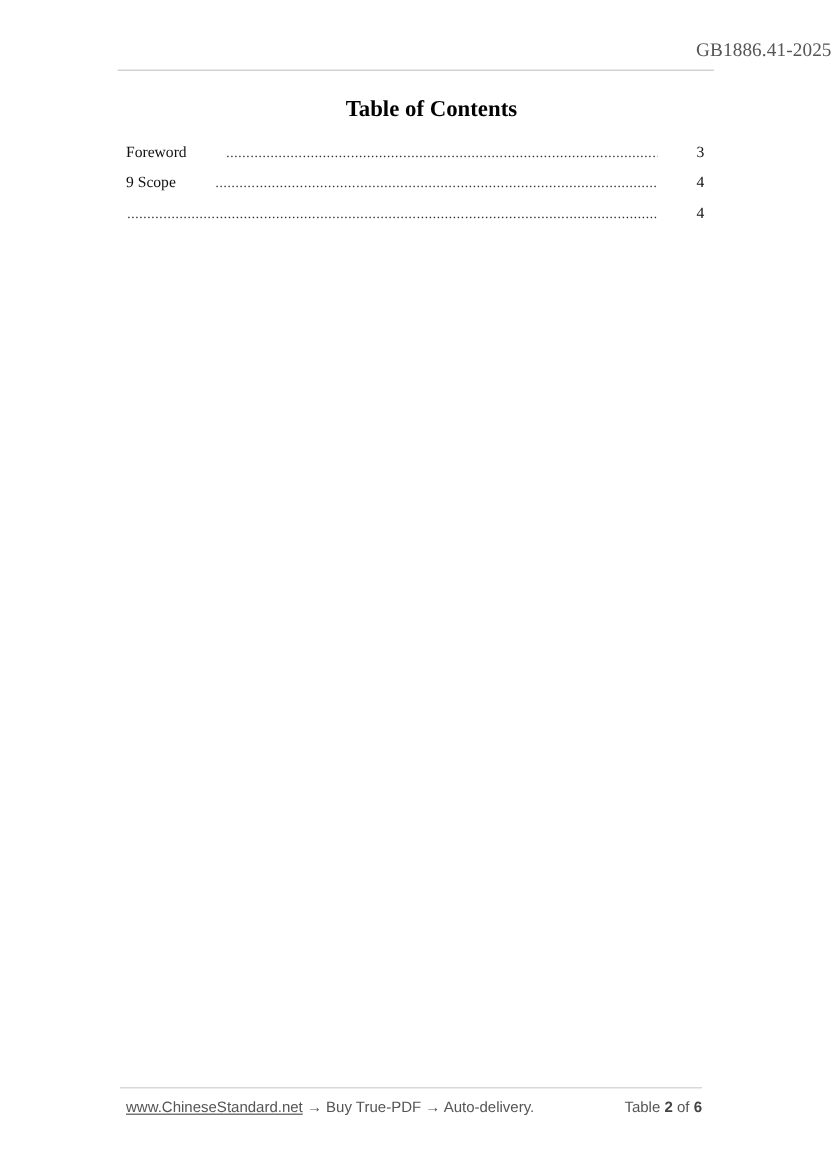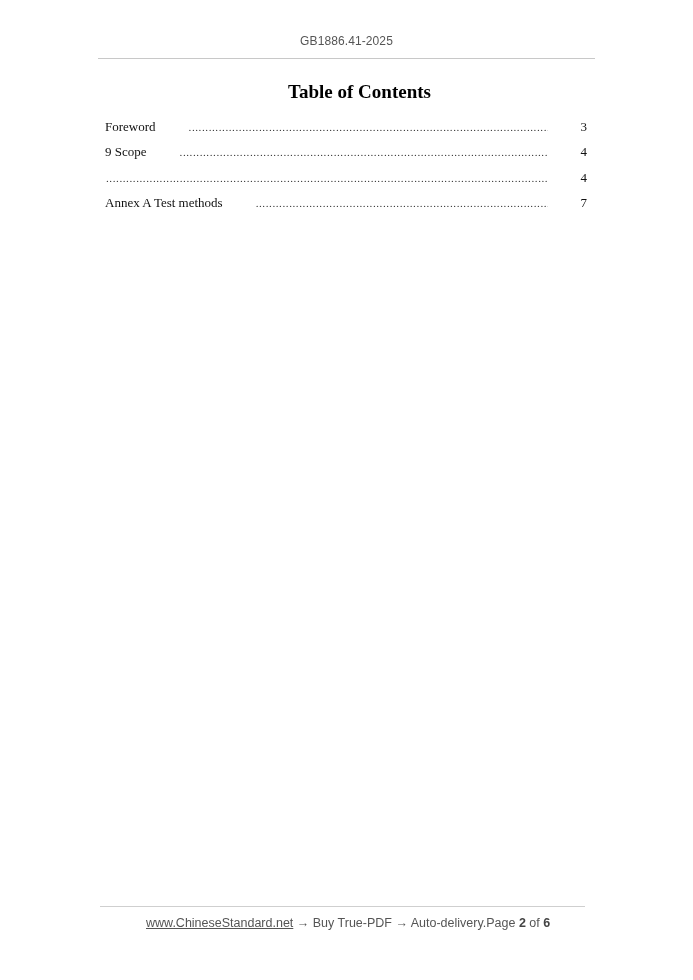--- a/index.html
+++ b/index.html
@@ -13,23 +13,23 @@
       position: relative;
       overflow: hidden;
       font-family: "Liberation Serif", serif;
       color: #000;
     }
     .header-title {
       position: absolute;
       top: 34px;
       left: 0;
       width: 693px;
-      text-align: center;
-      font-family: Liberation Sans, sans-serif;
-      font-size: 12px;
+      text-align: right;
+      font-family: Liberation Serif, serif;
+      font-size: 16px;
       color: #555;
       letter-spacing: 0.1px;
     }
     .header-rule {
       position: absolute;
       top: 58px;
       left: 98px;
       width: 497px;
       height: 1px;
       background: #c8c8c8;
@@ -91,24 +91,24 @@
       width: 485px;
       height: 1px;
       background: #cfcfcf;
     }
     .footer {
       position: absolute;
       top: 916px;
       left: 105px;
       width: 480px;
       display: flex;
+      justify-content: space-between;
       font-family: "Liberation Sans", sans-serif;
       font-size: 12.5px;
       color: #555;
-      margin-left: 41px;
     }
     .footer-left a {
       color: #555;
       text-decoration: underline;
     }
     .footer-right b {
       font-weight: bold;
       color: #444;
     }
   </style>
@@ -128,32 +128,27 @@
   </li>
   <li class="toc-entry">
     <span class="toc-label">9 Scope</span>
     <span class="toc-leader"></span>
     <span class="toc-page">4</span>
   </li>
   <li class="toc-entry">
     <span class="toc-leader"></span>
     <span class="toc-page">4</span>
   </li>
-  <li class="toc-entry">
-    <span class="toc-label">Annex A Test methods</span>
-    <span class="toc-leader"></span>
-    <span class="toc-page">7</span>
-  </li>
 </ul>
 
 <div class="footer-rule"></div>
 
 <div class="footer">
   <div class="footer-left">
     <a>www.ChineseStandard.net</a><span> → </span><span>Buy True-PDF</span><span> → </span><span>Auto-delivery.</span>
   </div>
   <div class="footer-right">
-    <span>Page</span>
+    <span>Table</span>
     <b>2</b>
     <span>of</span>
     <b>6</b>
   </div>
 </div>
 
 </body></html>

